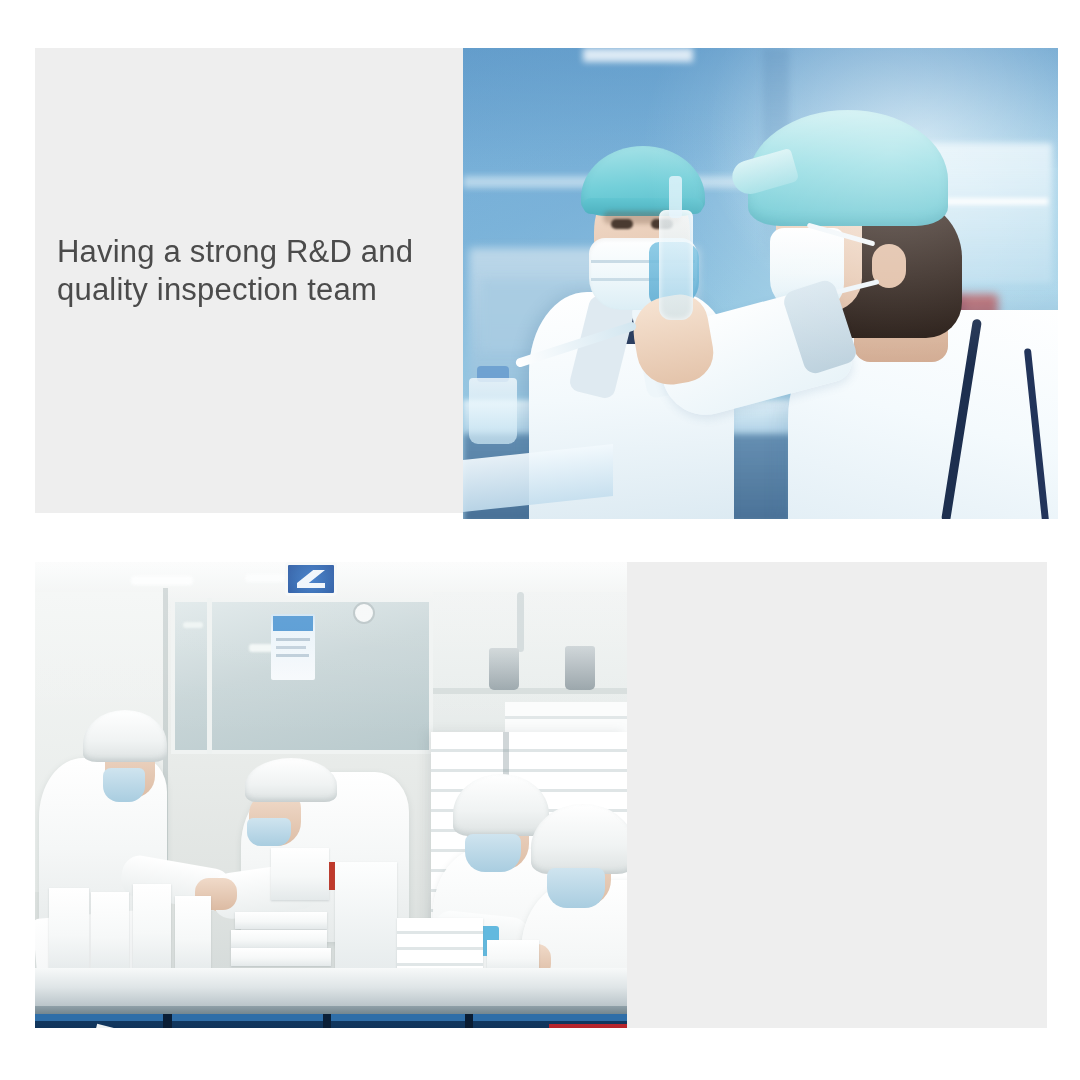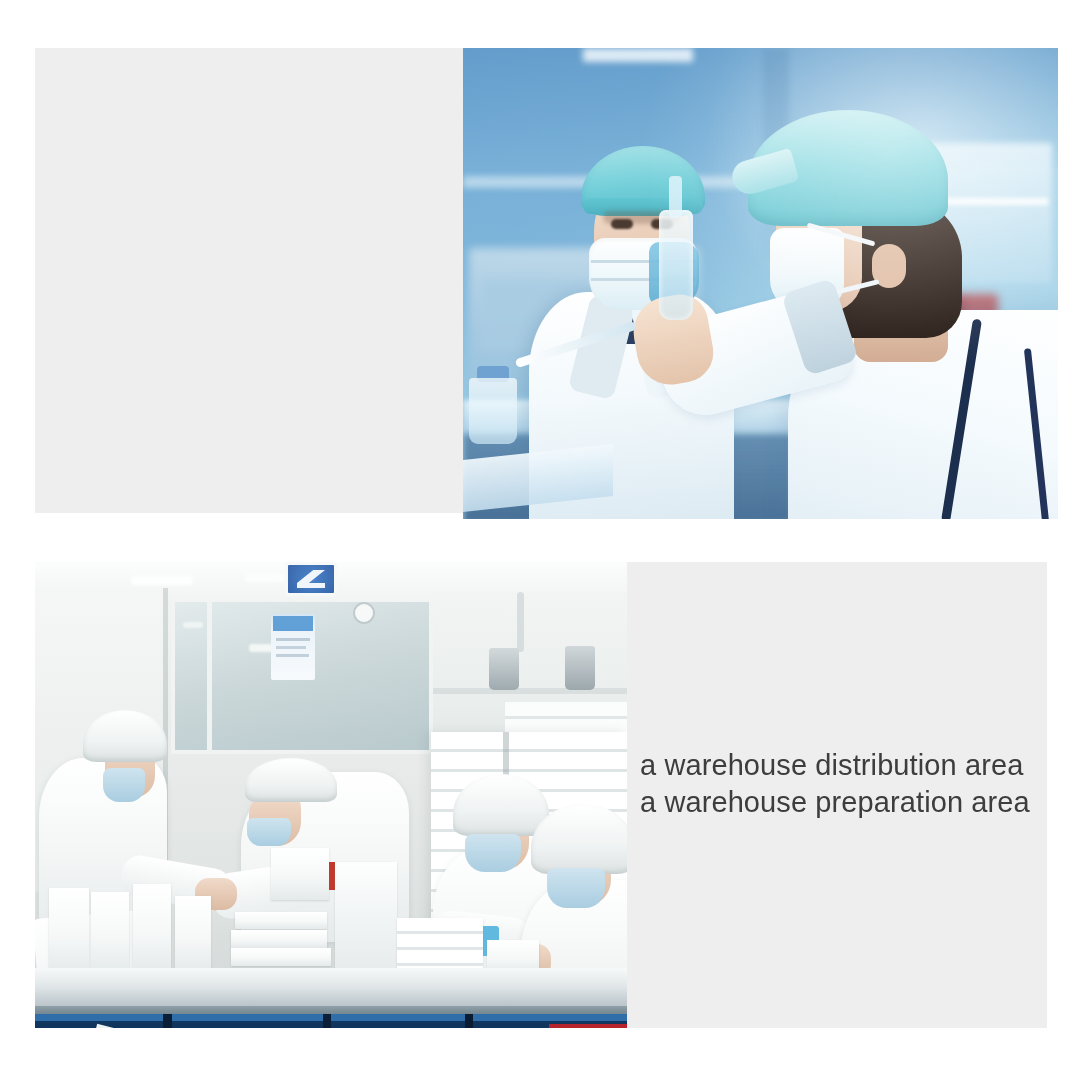--- a/index.html
+++ b/index.html
@@ -598,20 +598,22 @@
 </style>
 </head>
 <body>
 
 <div class="page">
 
   <section class="panel-top">
 
     <div class="panel-top-caption-bg"></div>
 
+    <div class="caption-top">Having a strong R&amp;D and
+quality inspection team</div>
 
     <div class="photo-top">
       <div class="photo-inner">
         <div class="ph t-bg"></div>
         <div class="ph t-wallband"></div>
         <div class="ph t-ceil"></div>
         <div class="ph t-postcol"></div>
         <div class="ph t-shelf1"></div>
         <div class="ph t-cab"></div>
         <div class="ph t-cab2"></div>
@@ -663,22 +665,20 @@
         <div class="ph t-haze"></div>
       </div>
     </div>
 
   </section>
 
   <section class="panel-bottom">
 
     <div class="panel-bottom-caption-bg"></div>
 
-    <div class="caption-bottom">a warehouse distribution area
-a warehouse preparation area</div>
 
     <div class="photo-bottom">
       <div class="photo-inner">
         <div class="ph b-bg"></div>
         <div class="ph b-ceiling"></div>
         <div class="ph b-ceillamp1"></div>
         <div class="ph b-ceillamp2"></div>
         <div class="ph b-wallL"></div>
         <div class="ph b-wallL-edge"></div>
         <div class="ph b-window"></div>

